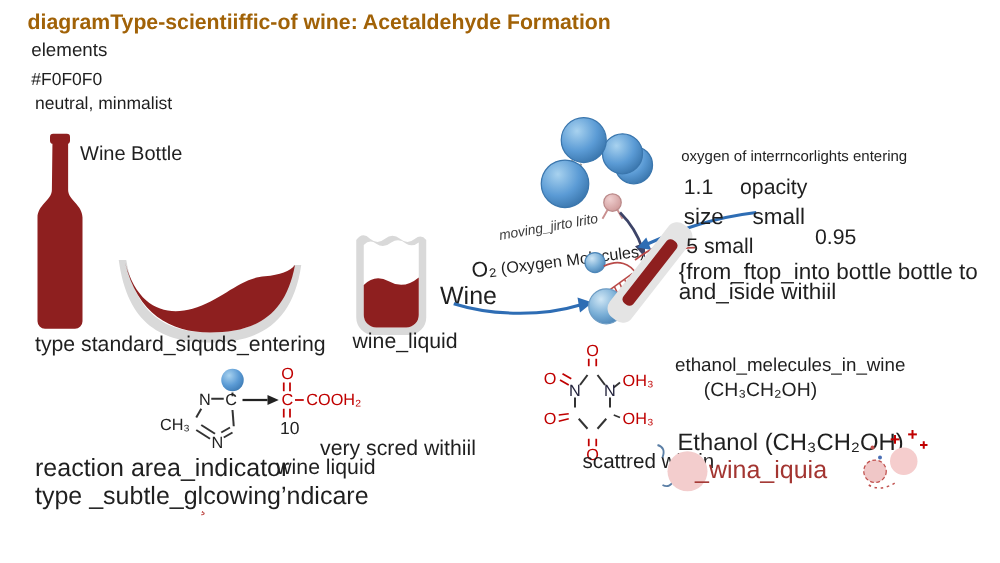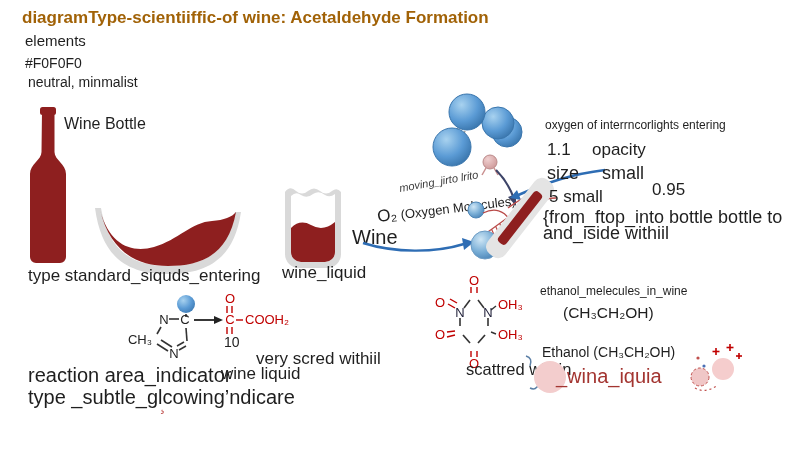--- a/index.html
+++ b/index.html
@@ -197,23 +197,23 @@
   <text x="35" y="45" font-size="13" text-anchor="middle" fill="#23233c">N</text>
   <text x="63" y="45" font-size="13" text-anchor="middle" fill="#23233c">N</text>
   <text x="49" y="13" font-size="13" text-anchor="middle" fill="#c00000">O</text>
   <text x="15" y="35" font-size="13" text-anchor="middle" fill="#c00000">O</text>
   <text x="15" y="67" font-size="13" text-anchor="middle" fill="#c00000">O</text>
   <text x="49" y="96" font-size="13" text-anchor="middle" fill="#c00000">O</text>
   <text x="73" y="37" font-size="13" text-anchor="start" fill="#c00000">OH₃</text>
   <text x="73" y="67" font-size="13" text-anchor="start" fill="#c00000">OH₃</text>
 </svg>
 
-<div class="abs" style="left:540px;top:284px;font-size:12px;">ethanol_melecules_in_wine</div>
+<div class="abs" style="left:540px;top:284px;font-size:15px;">ethanol_melecules_in_wine</div>
 <div class="abs" style="left:540px;top:304px;font-size:15.5px;margin-left:23px;">(CH₃CH₂OH)</div>
-<div class="abs" style="left:542px;top:344px;font-size:14px;">Ethanol (CH₃CH₂OH)</div>
+<div class="abs" style="left:542px;top:344px;font-size:19px;">Ethanol (CH₃CH₂OH)</div>
 <div class="abs" style="left:466px;top:360px;font-size:16.5px;">scattred within</div>
 
 <svg style="left:520px;top:340px;" width="260" height="70" viewBox="0 0 260 70">
   <path d="M6,16 Q13,18 10,26" fill="none" stroke="#5b7fa6" stroke-width="1.5"></path>
   <path d="M10,48 Q16,51 19,44" fill="none" stroke="#5b7fa6" stroke-width="1.5"></path>
   <circle cx="30" cy="37" r="16" fill="#f3cdcd"></circle>
   <circle cx="178" cy="18" r="1.6" fill="#c0504d"></circle>
   <circle cx="184" cy="26" r="1.6" fill="#4a6fb5"></circle>
   <circle cx="180" cy="37" r="9" fill="#f0c7c7" stroke="#c0504d" stroke-width="1" stroke-dasharray="3,2"></circle>
   <path d="M175,48 Q185,54 198,45" fill="none" stroke="#c0504d" stroke-width="1.2" stroke-dasharray="2,3"></path>

